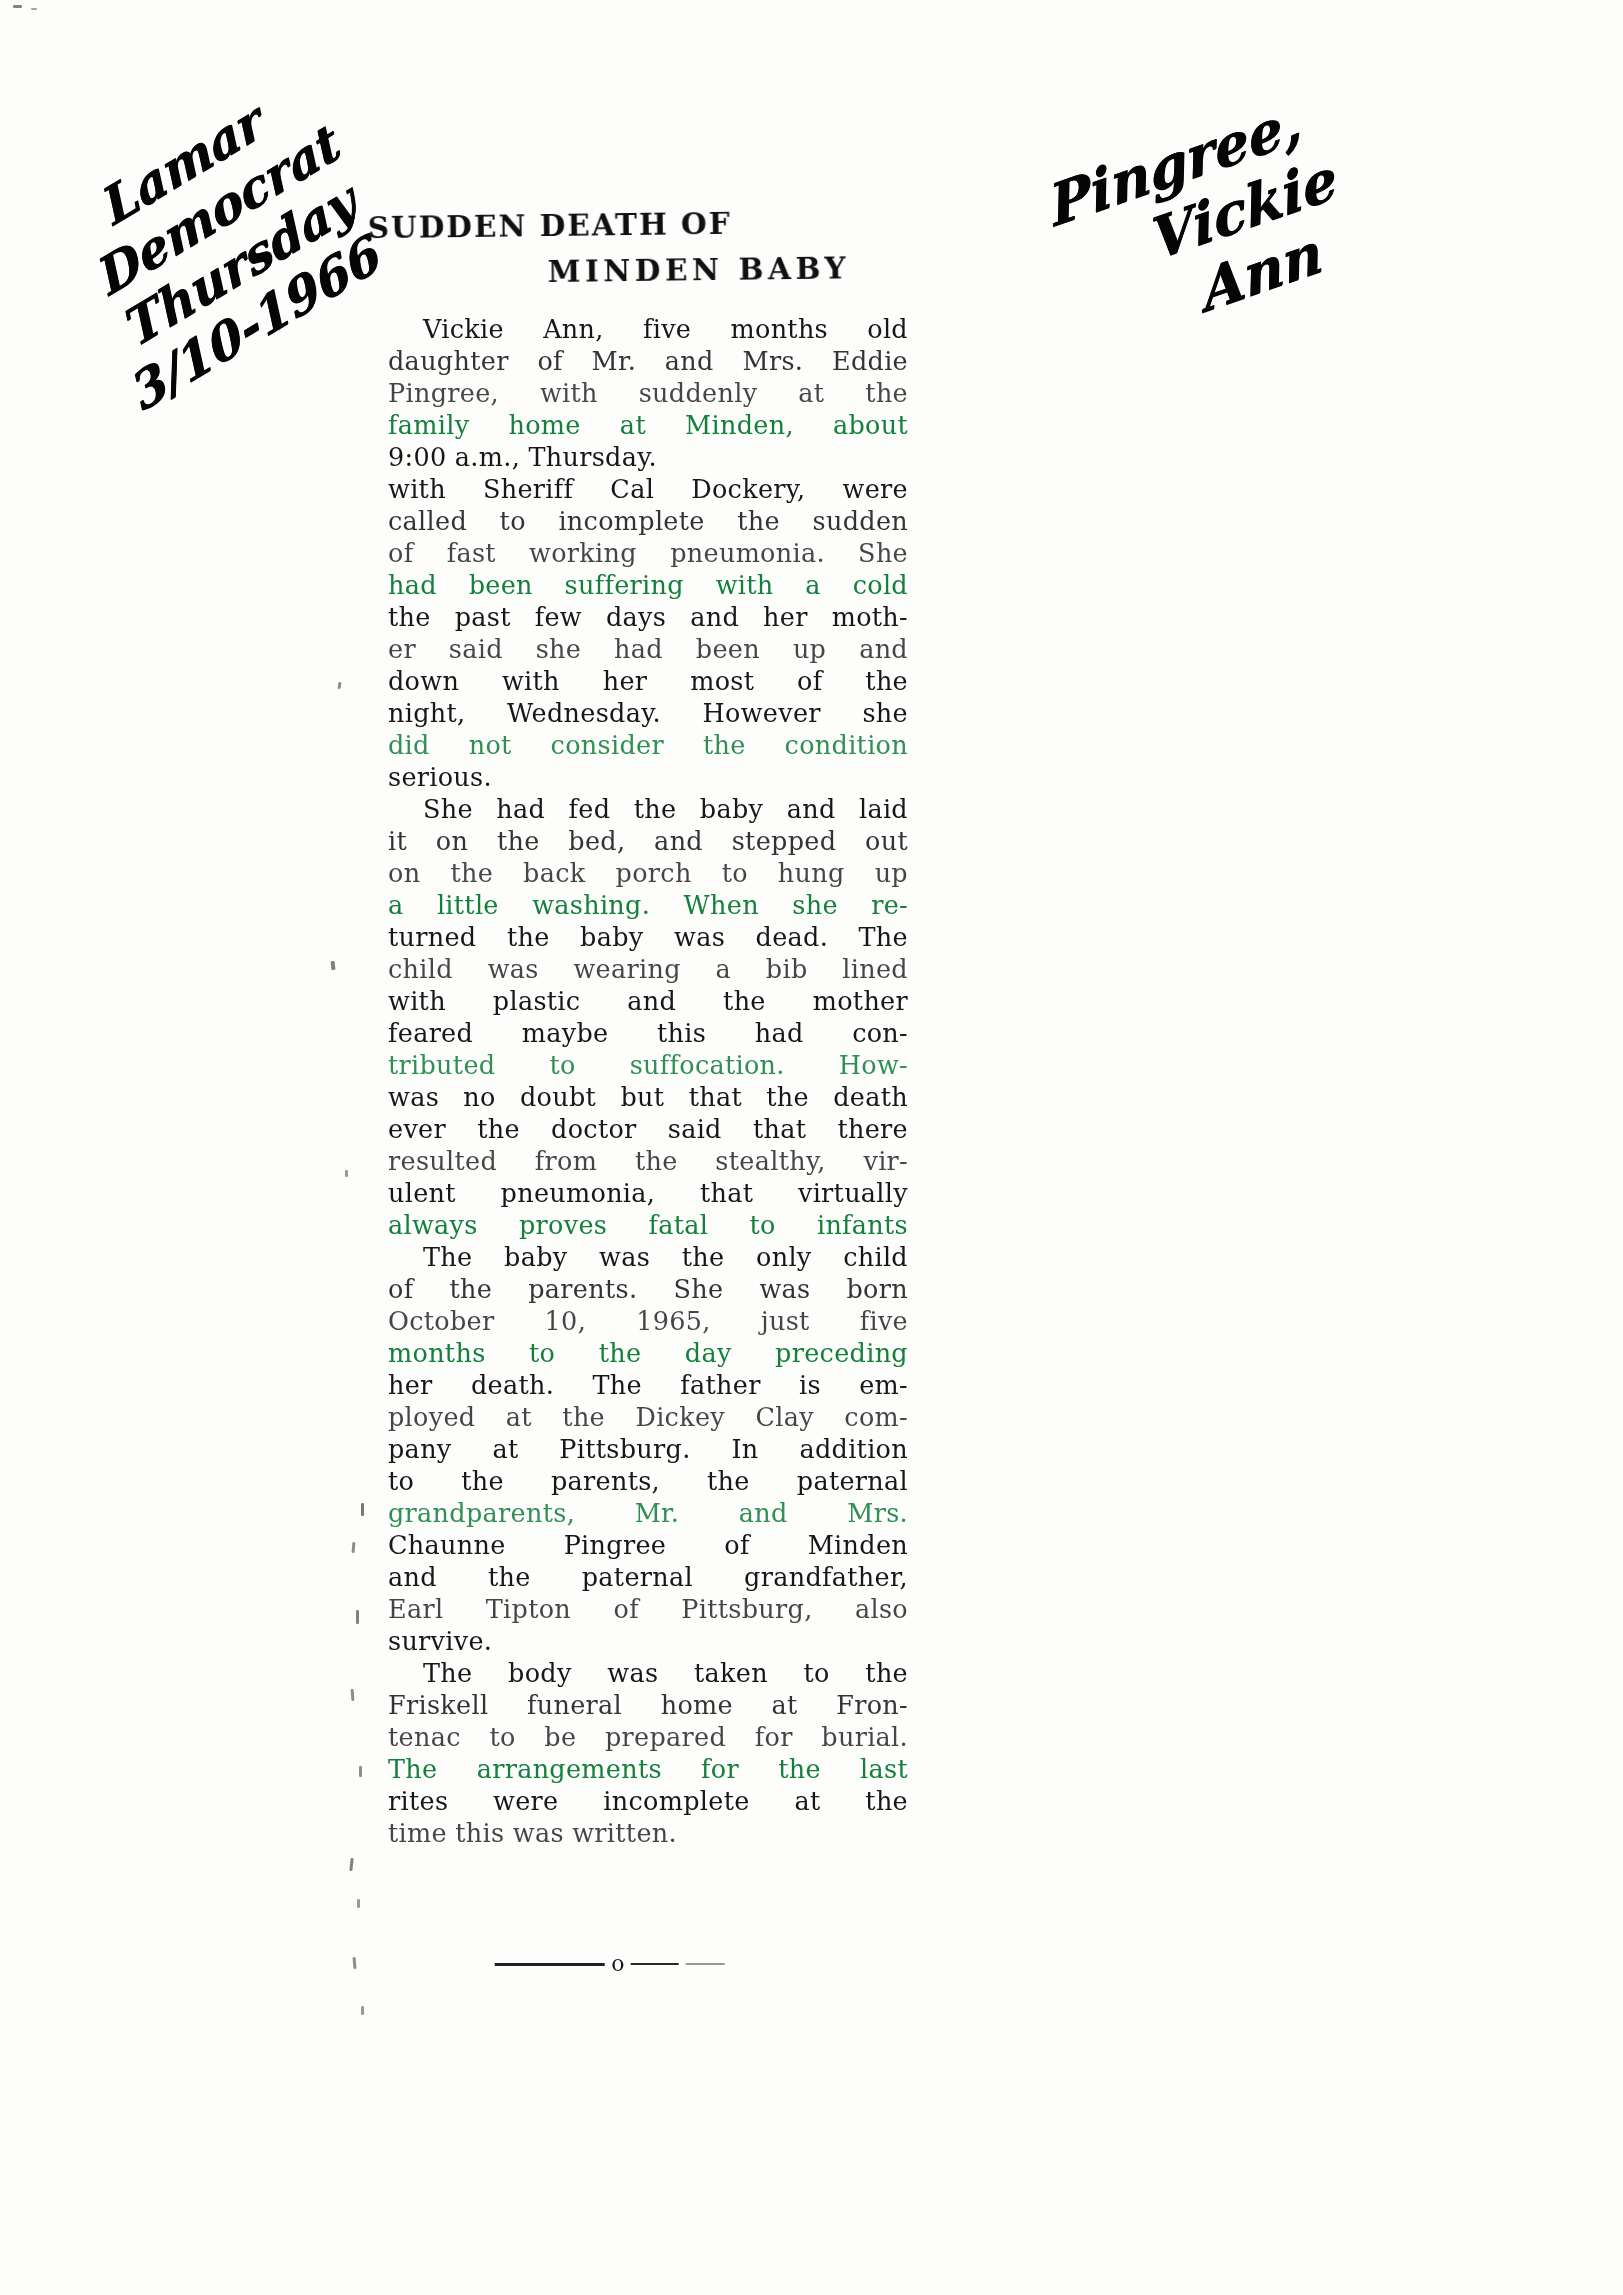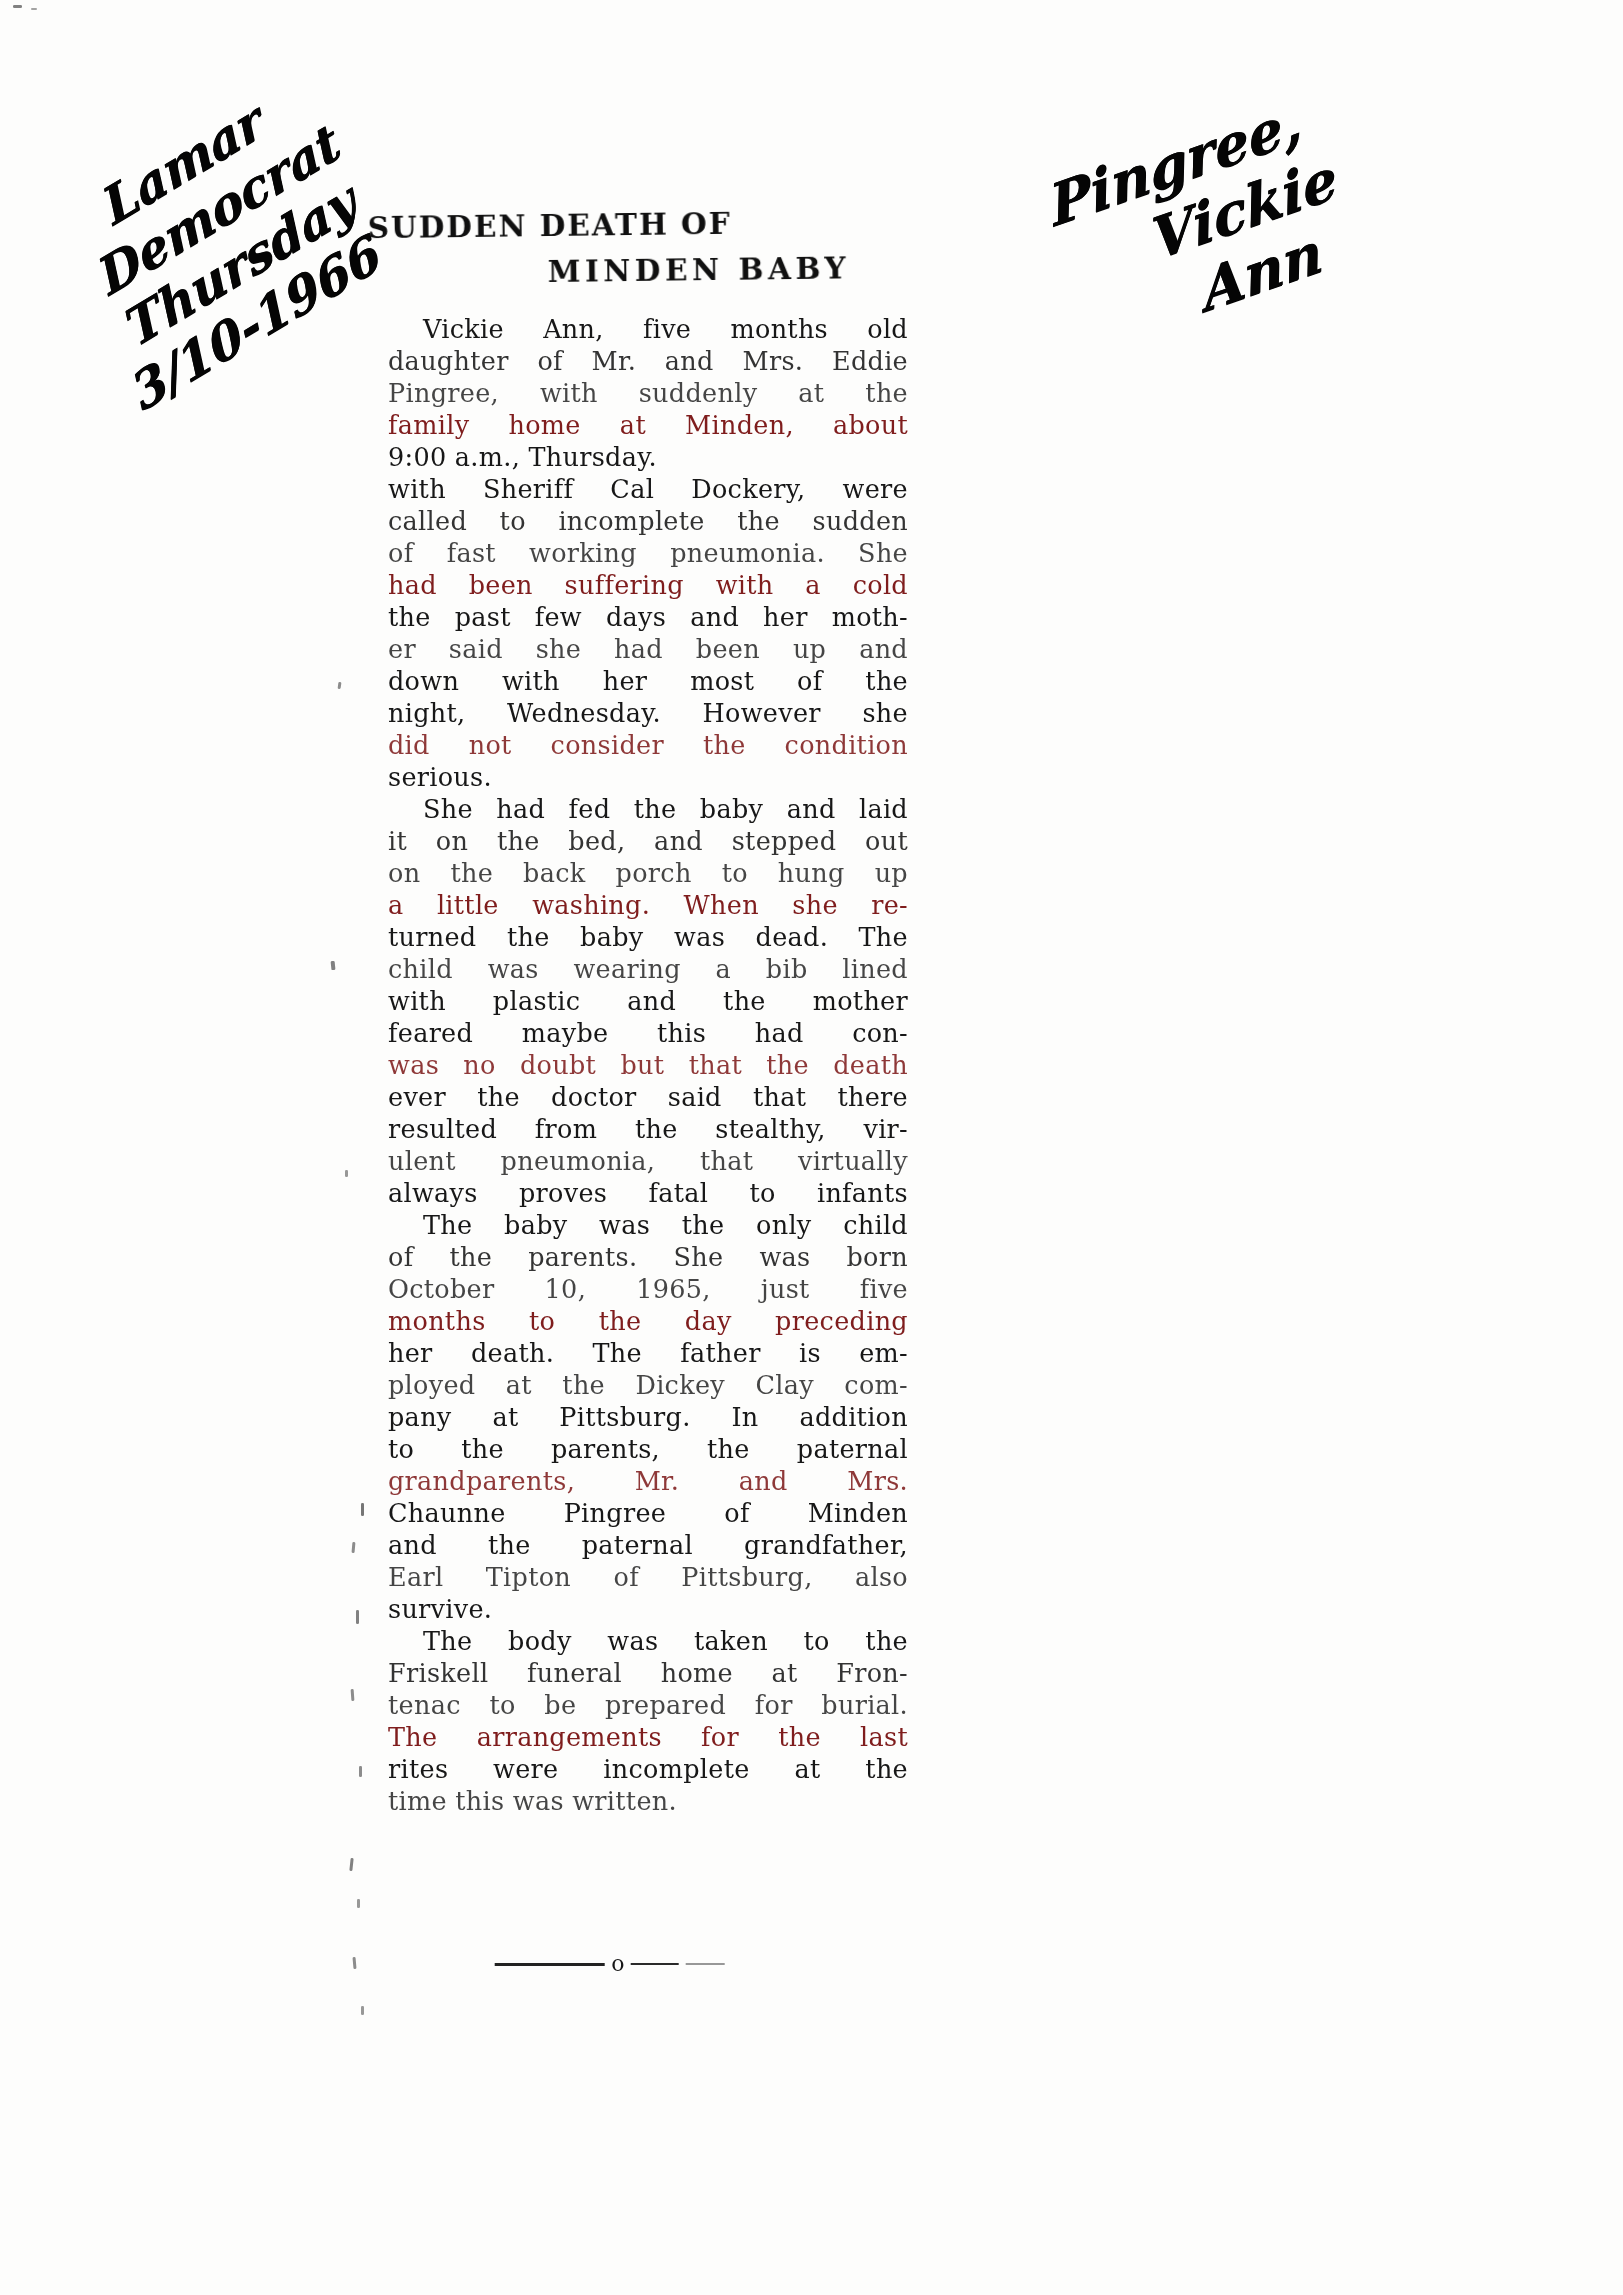--- a/index.html
+++ b/index.html
@@ -23,21 +23,21 @@
     filter:blur(0.2px);
   }
   .article .ln{
     height:32px;line-height:32px;font-size:25.5px;letter-spacing:0.3px;
     text-align:justify;text-align-last:justify;
   }
   .article .ln.first{text-indent:35px;}
   .article .ln.end{text-align:right;text-align-last:left;}
   .p .ln:nth-child(3n){opacity:.8;}
   .p .ln:nth-child(7n+2){opacity:.88;}
-  .p .ln:nth-child(5n+4){color:#7f1d1d;}
+  .p .ln:nth-child(5n+4){color:#15803d;}
 
   .divider{
     position:absolute;left:368px;top:1953px;width:520px;
     display:flex;align-items:center;justify-content:center;gap:6.5px;
     transform:translateX(-18.3px);color:#1a1a1a;filter:blur(0.2px);
   }
   .divider .dash-long{width:110px;border-top:3.3px solid #222;}
   .divider .dash-short{width:48px;border-top:2.6px solid #2a2a2a;}
   .divider .dash-faint{width:39px;border-top:2px solid #555;opacity:.6;}
   .divider .o{font-size:22px;line-height:22px;color:#161616;}
@@ -109,20 +109,21 @@
       </div>
     <div class="p">
         <div class="ln first">She had fed the baby and laid</div>
         <div class="ln">it on the bed, and stepped out</div>
         <div class="ln">on the back porch to hung up</div>
         <div class="ln">a little washing. When she re-</div>
         <div class="ln">turned the baby was dead. The</div>
         <div class="ln">child was wearing a bib lined</div>
         <div class="ln">with plastic and the mother</div>
         <div class="ln">feared maybe this had con-</div>
+        <div class="ln">tributed to suffocation. How-</div>
         <div class="ln">was no doubt but that the death</div>
         <div class="ln">ever the doctor said that there</div>
         <div class="ln">resulted from the stealthy, vir-</div>
         <div class="ln">ulent pneumonia, that virtually</div>
         <div class="ln">always proves fatal to infants</div>
       </div>
     <div class="p">
         <div class="ln first">The baby was the only child</div>
         <div class="ln">of the parents. She was born</div>
         <div class="ln">October 10, 1965, just five</div>

